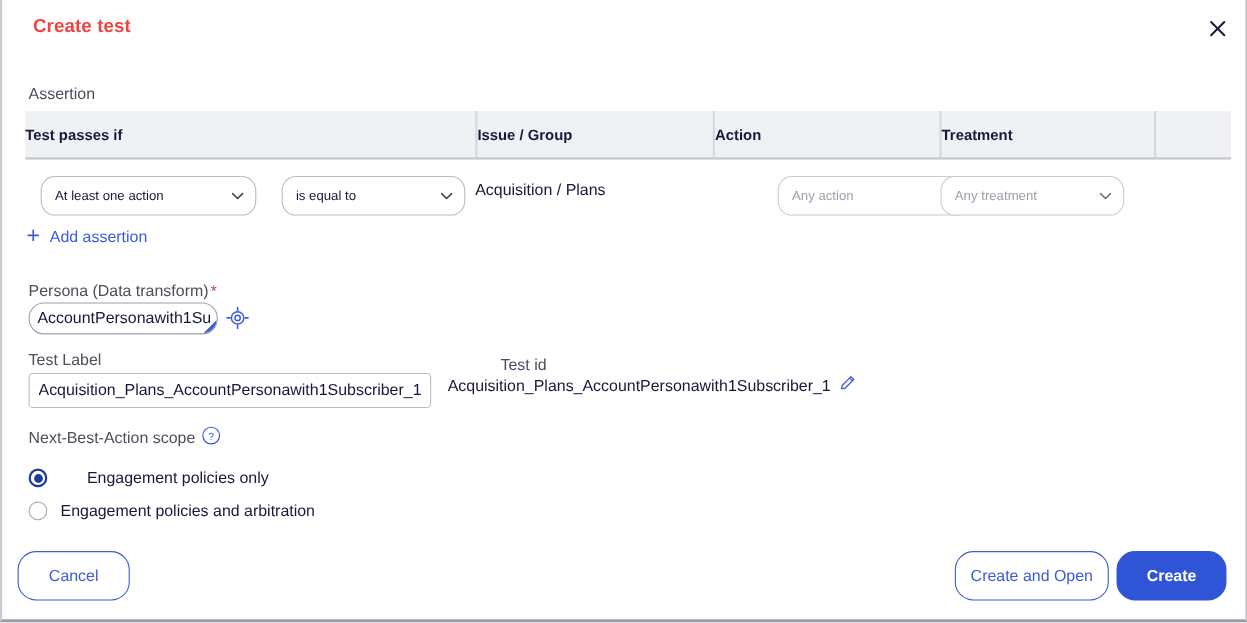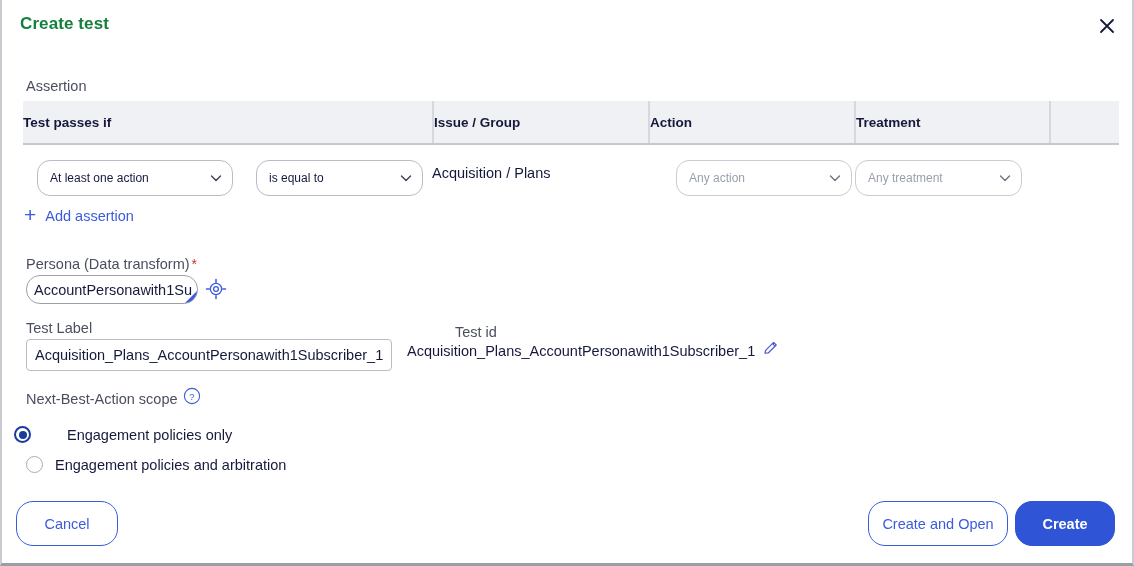--- a/index.html
+++ b/index.html
@@ -19,25 +19,25 @@
     box-sizing: border-box;
     border-left: 2px solid #c9cbd1;
     border-right: 2px solid #c9cbd1;
     border-bottom: 3px solid #9a9da5;
     overflow: hidden;
   }
 
   
   .dialog-title {
     position: absolute;
-    left: 18px;
+    left: 28px;
     top: 14px;
     font-size: 17px;
     font-weight: bold;
-    color: #15803d;
+    color: #ef4444;
     letter-spacing: .1px;
   }
   .close-btn {
     position: absolute;
     right: 8px;
     top: 9px;
     width: 34px;
     height: 34px;
     display: flex;
     align-items: center;
@@ -109,21 +109,21 @@
     cursor: pointer;
     user-select: none;
   }
   .select .val { flex: 1; white-space: nowrap; overflow: hidden; }
   .select.muted { border-color: #c9ccd3; }
   .select.muted .val { color: #9aa0ab; }
   .chev { flex: 0 0 auto; margin-left: 6px; display: block; }
 
   .sel-passes   { left: 14px;  top: 2px; width: 196px; }
   .sel-operator { left: 233px; top: 2px; width: 167px; }
-  .sel-action   { left: 653px; top: 2px; width: 176px; }
+  .sel-action   { left: 684px; top: 2px; width: 176px; }
   .sel-treat    { left: 832px; top: 2px; width: 167px; }
 
   .issue-group {
     position: absolute;
     left: 409px;
     top: 7px;
     font-size: 14.5px;
     color: #16193b;
     white-space: nowrap;
   }
@@ -245,21 +245,21 @@
   }
   .radio-row {
     position: absolute;
     display: flex;
     align-items: center;
     gap: 12px;
     cursor: pointer;
     font-size: 14.5px;
     color: #16193b;
   }
-  .radio-1 { left: 12px; top: 426px; gap: 36px; }
+  .radio-1 { left: 24px; top: 426px; gap: 36px; }
   .radio-2 { left: 24px; top: 456px; }
   .radio {
     width: 17px;
     height: 17px;
     border-radius: 50%;
     box-sizing: border-box;
     border: 1px solid #a8acb5;
     background: #fff;
     flex: 0 0 auto;
     position: relative;

